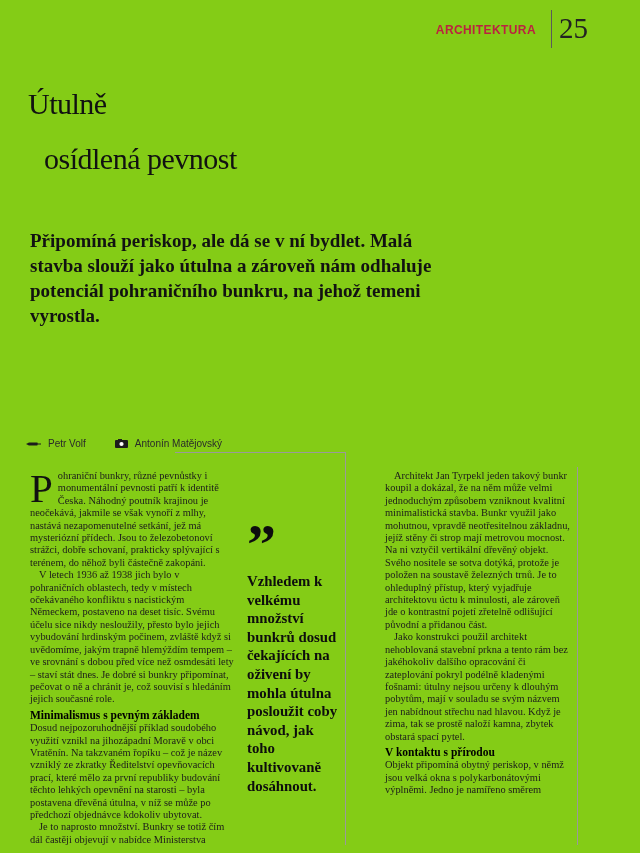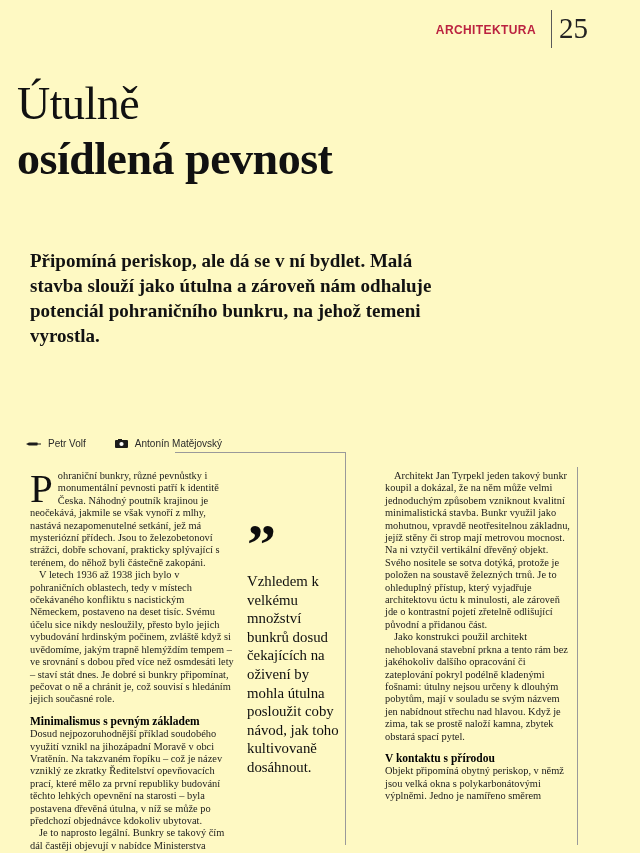--- a/index.html
+++ b/index.html
@@ -1,64 +1,64 @@
 <!DOCTYPE html>
 <html style="--accent: #bb2340;"><head>
 <meta charset="utf-8">
 <style>
   * { margin:0; padding:0; box-sizing:border-box; }
   html,body { background:#ffffff; }
   .page {
     position:relative; width:640px; height:853px; margin:0 auto;
-    background:#fef9c3; overflow:hidden;
+    background:#84cc16; overflow:hidden;
     font-family:"Liberation Serif", serif; color:#1b1b1b;padding-left:22px;
   }
   
   .header { position:absolute; top:10px; left:0; right:26px; height:44px; }
   .section-label {
     position:absolute; right:78px; top:13px;
     font-family:"Liberation Sans", sans-serif; font-weight:bold;
     font-size:12px; letter-spacing:.4px; color:var(--accent,#bb2340);
   }
   .hdr-divider { position:absolute; right:62px; top:0; width:1px; height:38px; background:#5a5a5a; }
   .page-number { position:absolute; right:26px; top:2px; font-size:29px; color:#222; }
   
-  .title { position:absolute; left:17px; top:76px; line-height:55px; font-size:46px; letter-spacing:-.5px; color:#111; }
+  .title { position:absolute; left:28px; top:76px; line-height:55px; font-size:30px; letter-spacing:-.5px; color:#111; }
   .title .t1 { display:block; font-weight:normal; }
-  .title .t2 { display:block; font-weight:bold; }
+  .title .t2 { display:block; font-weight:normal;margin-left:16px; }
   
   .lead {
-    position:absolute; left:30px; top:248px; width:414px;
+    position:absolute; left:30px; top:228px; width:414px;
     font-weight:bold; font-size:19px; line-height:25px; color:#121212;
   }
   
   .byline {
     position:absolute; left:26px; top:438px; display:flex; align-items:center; gap:7px;
     font-family:"Liberation Sans", sans-serif; font-size:10px; color:#2a2a2a;
   }
   .byline .who { margin-right:22px; }
   .byline svg { display:block; }
   .byline-rule { position:absolute; left:175px; top:452px; width:170px; height:1px; background:#9a9a9a; }
   .vrule { position:absolute; width:1px; background:#9a9a9a; }
   .vrule-left  { left:345px; top:452px; height:393px; }
   .vrule-right { left:577px; top:467px; height:378px; }
   
   .col { position:absolute; top:470px; font-size:10.4px; line-height:12.4px; color:#1b1b1b; }
   .col-1 { left:30px;  width:204px; }
   .col-2 { left:385px; width:186px; }
   .col p { margin:0; }
   .col p.indent { text-indent:9px; }
-  .subhead { font-weight:bold; font-size:11.5px; margin-top:9px; margin-bottom:1px; color:#000; }
+  .subhead { font-weight:bold; font-size:11.5px; margin-top:3px; margin-bottom:1px; color:#000; }
   .drop-cap {
     float:left; font-size:41px; line-height:33px; padding:2px 5px 0 0; color:#111;
   }
   
   .pull-quote { position:absolute; left:247px; top:516px; width:98px; color:#0d0d0d; }
   .quote-mark { font-size:58px; line-height:58px; font-weight:bold; letter-spacing:-3px; }
-  .quote-text { font-size:14.8px; line-height:18.6px; font-weight:normal; margin-top:-2px; }
+  .quote-text { font-size:14.8px; line-height:18.6px; font-weight:bold; margin-top:-2px; }
 </style>
 </head>
 <body>
 
 <div class="page">
 
   <div class="header">
     <div class="section-label">ARCHITEKTURA</div>
     <div class="hdr-divider"></div>
     <div class="page-number">25</div>
@@ -90,21 +90,21 @@
 
   <div class="byline-rule"></div>
   <div class="vrule vrule-left"></div>
   <div class="vrule vrule-right"></div>
 
   <div class="col col-1">
     <p><span class="drop-cap">P</span><span>ohraniční bunkry, různé pevnůstky i monumentální pevnosti patří k identitě Česka. Náhodný poutník krajinou je neočekává, jakmile se však vynoří z mlhy, nastává nezapomenutelné setkání, jež má mysteriózní přídech. Jsou to železobetonoví strážci, dobře schovaní, prakticky splývající s terénem, do něhož byli částečně zakopáni.</span></p>
     <p class="indent">V letech 1936 až 1938 jich bylo v pohraničních oblastech, tedy v místech očekávaného konfliktu s nacistickým Německem, postaveno na deset tisíc. Svému účelu sice nikdy nesloužily, přesto bylo jejich vybudování hrdinským počinem, zvláště když si uvědomíme, jakým trapně hlemýždím tempem – ve srovnání s dobou před více než osmdesáti lety – staví stát dnes. Je dobré si bunkry připomínat, pečovat o ně a chránit je, což souvisí s hledáním jejich současné role.</p>
     <h3 class="subhead">Minimalismus s pevným základem</h3>
     <p>Dosud nejpozoruhodnější příklad soudobého využití vznikl na jihozápadní Moravě v obci Vratěnín. Na takzvaném řopíku – což je název vzniklý ze zkratky Ředitelství opevňovacích prací, které mělo za první republiky budování těchto lehkých opevnění na starosti – byla postavena dřevěná útulna, v níž se může po předchozí objednávce kdokoliv ubytovat.</p>
-    <p class="indent">Je to naprosto legální. Bunkry se takový čím dál častěji objevují v nabídce Ministerstva</p>
+    <p class="indent">Je to naprosto množství. Bunkry se totiž čím dál častěji objevují v nabídce Ministerstva</p>
   </div>
 
   <div class="pull-quote">
     <div class="quote-mark">”</div>
     <div class="quote-text">Vzhledem k velkému množství bunkrů dosud čekajících na oživení by mohla útulna posloužit coby návod, jak toho kultivovaně dosáhnout.</div>
   </div>
 
   <div class="col col-2">
     <p class="indent">Architekt Jan Tyrpekl jeden takový bunkr koupil a dokázal, že na něm může velmi jednoduchým způsobem vzniknout kvalitní minimalistická stavba. Bunkr využil jako mohutnou, vpravdě neotřesitelnou základnu, jejíž stěny či strop mají metrovou mocnost. Na ni vztyčil vertikální dřevěný objekt. Svého nositele se sotva dotýká, protože je položen na soustavě železných trnů. Je to ohleduplný přístup, který vyjadřuje architektovu úctu k minulosti, ale zároveň jde o kontrastní pojetí zřetelně odlišující původní a přidanou část.</p>
     <p class="indent">Jako konstrukci použil architekt nehoblovaná stavební prkna a tento rám bez jakéhokoliv dalšího opracování či zateplování pokryl podélně kladenými fošnami: útulny nejsou určeny k dlouhým pobytům, mají v souladu se svým názvem jen nabídnout střechu nad hlavou. Když je zima, tak se prostě naloží kamna, zbytek obstará spací pytel.</p>

